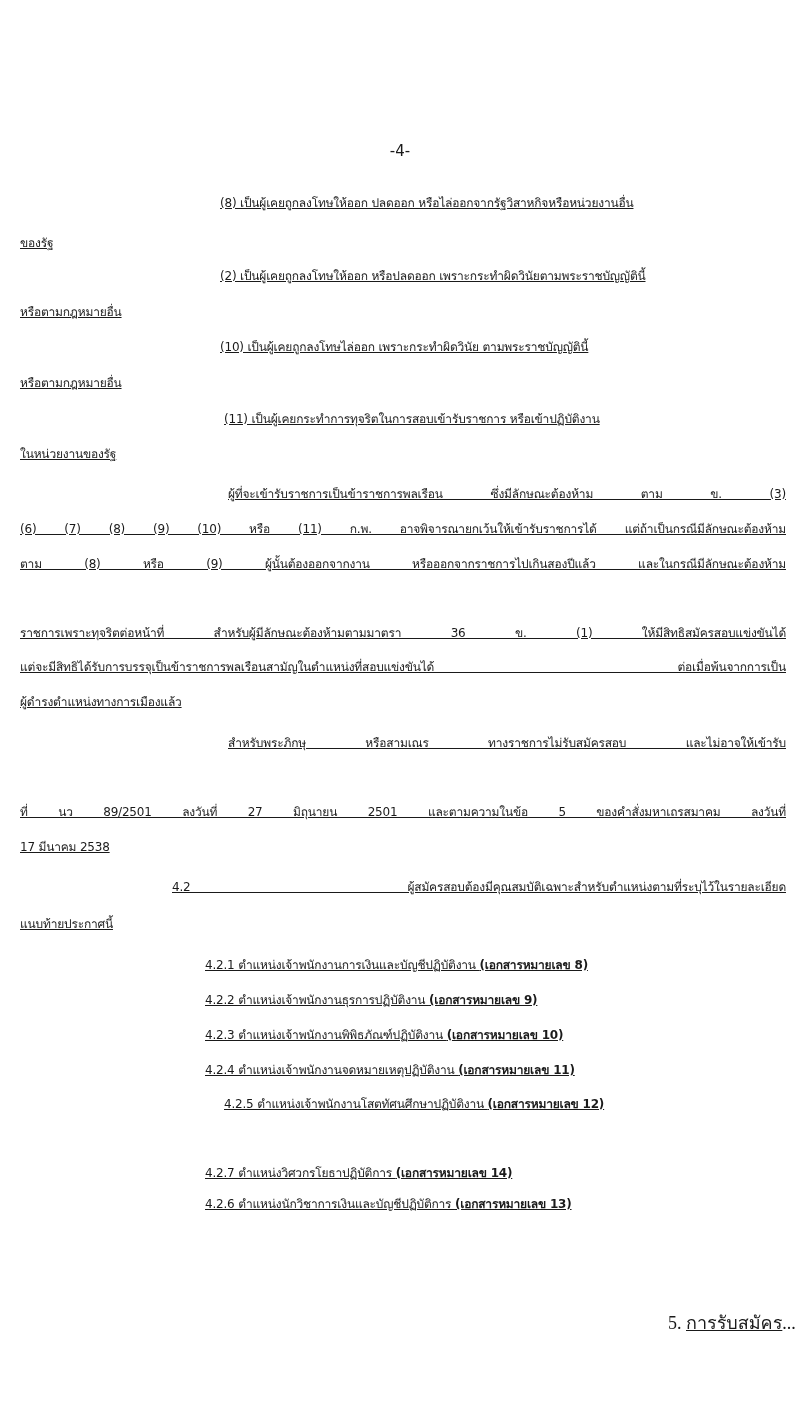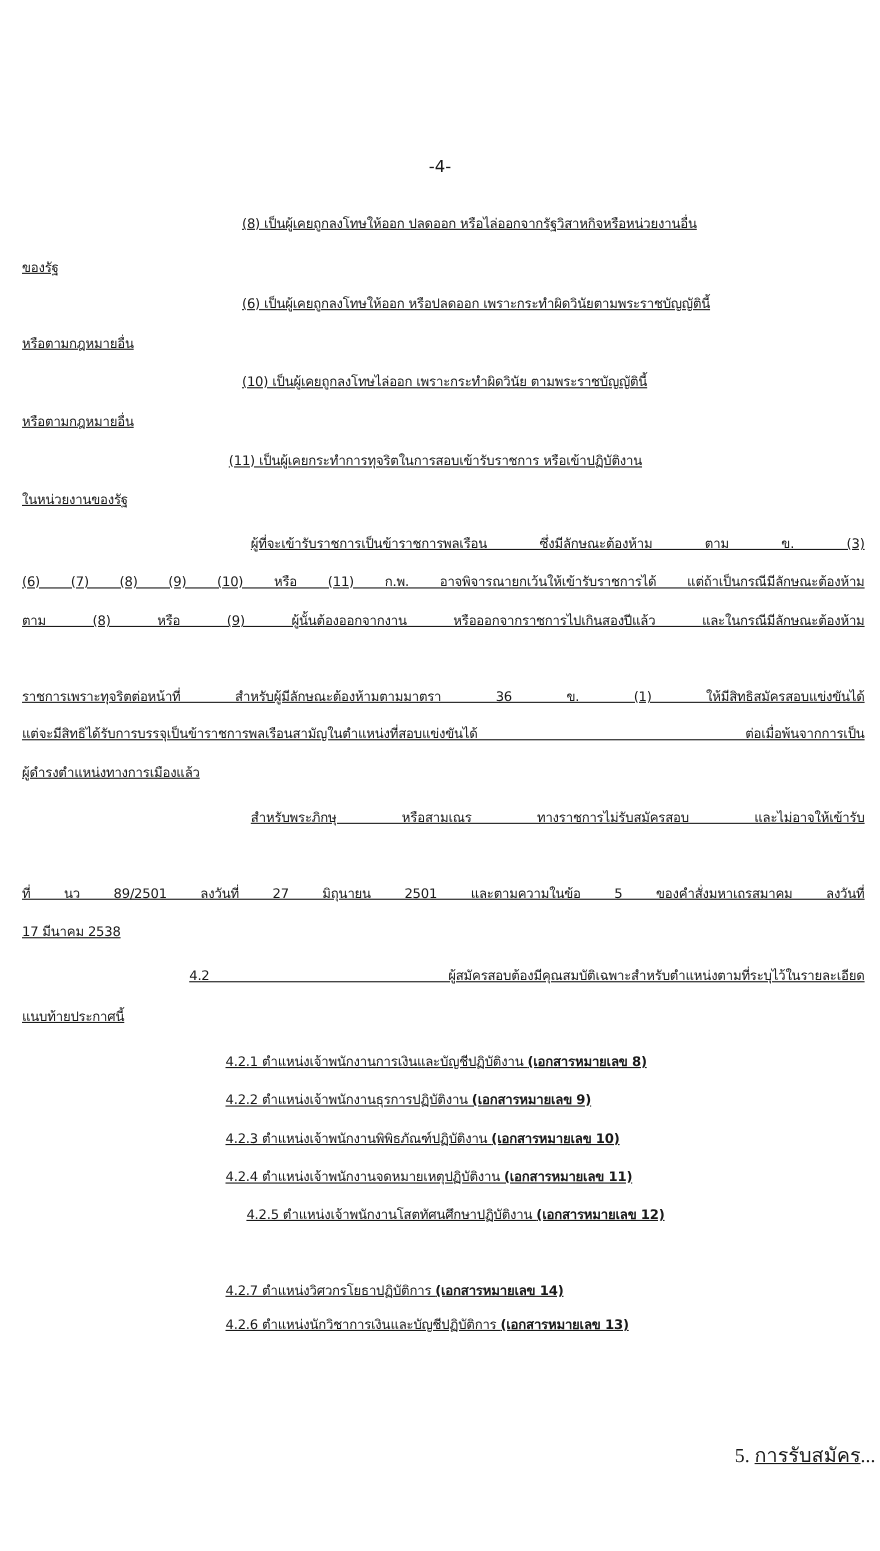--- a/index.html
+++ b/index.html
@@ -55,27 +55,27 @@
 </head>
 <body>
 
 <div class="page">
 
   <div class="page-number">-4-</div>
 
   <div class="line" style="top:193px; left:220px;">(8) เป็นผู้เคยถูกลงโทษให้ออก ปลดออก หรือไล่ออกจากรัฐวิสาหกิจหรือหน่วยงานอื่น</div>
   <div class="line" style="top:233px; left:20px;">ของรัฐ</div>
 
-  <div class="line" style="top:266px; left:220px;">(6) เป็นผู้เคยถูกลงโทษให้ออก หรือปลดออก เพราะกระทำผิดวินัยตามพระราชบัญญัตินี้</div>
+  <div class="line" style="top:266px; left:220px;">(2) เป็นผู้เคยถูกลงโทษให้ออก หรือปลดออก เพราะกระทำผิดวินัยตามพระราชบัญญัตินี้</div>
   <div class="line" style="top:302px; left:20px;">หรือตามกฎหมายอื่น</div>
 
   <div class="line" style="top:337px; left:220px;">(10) เป็นผู้เคยถูกลงโทษไล่ออก เพราะกระทำผิดวินัย ตามพระราชบัญญัตินี้</div>
   <div class="line" style="top:373px; left:20px;">หรือตามกฎหมายอื่น</div>
 
-  <div class="line" style="top:409px; left:208px;">(11) เป็นผู้เคยกระทำการทุจริตในการสอบเข้ารับราชการ หรือเข้าปฏิบัติงาน</div>
+  <div class="line" style="top:409px; left:224px;">(11) เป็นผู้เคยกระทำการทุจริตในการสอบเข้ารับราชการ หรือเข้าปฏิบัติงาน</div>
   <div class="line" style="top:444px; left:20px;">ในหน่วยงานของรัฐ</div>
 
   <div class="line" style="top:484px; left:228px; width:558px; text-align:justify; text-align-last:justify;">ผู้ที่จะเข้ารับราชการเป็นข้าราชการพลเรือน ซึ่งมีลักษณะต้องห้าม ตาม ข. (3)</div>
   <div class="line justify" style="top:519px;">(6) (7) (8) (9) (10) หรือ (11) ก.พ. อาจพิจารณายกเว้นให้เข้ารับราชการได้ แต่ถ้าเป็นกรณีมีลักษณะต้องห้าม</div>
   <div class="line justify" style="top:554px;">ตาม (8) หรือ (9) ผู้นั้นต้องออกจากงาน หรือออกจากราชการไปเกินสองปีแล้ว และในกรณีมีลักษณะต้องห้าม</div>
   <div class="line justify" style="top:623px;">ราชการเพราะทุจริตต่อหน้าที่ สำหรับผู้มีลักษณะต้องห้ามตามมาตรา 36 ข. (1) ให้มีสิทธิสมัครสอบแข่งขันได้</div>
   <div class="line justify" style="top:657px;">แต่จะมีสิทธิได้รับการบรรจุเป็นข้าราชการพลเรือนสามัญในตำแหน่งที่สอบแข่งขันได้ ต่อเมื่อพ้นจากการเป็น</div>
   <div class="line" style="top:692px; left:20px;">ผู้ดำรงตำแหน่งทางการเมืองแล้ว</div>
 
   <div class="line" style="top:733px; left:228px; width:558px; text-align:justify; text-align-last:justify;">สำหรับพระภิกษุ หรือสามเณร ทางราชการไม่รับสมัครสอบ และไม่อาจให้เข้ารับ</div>

